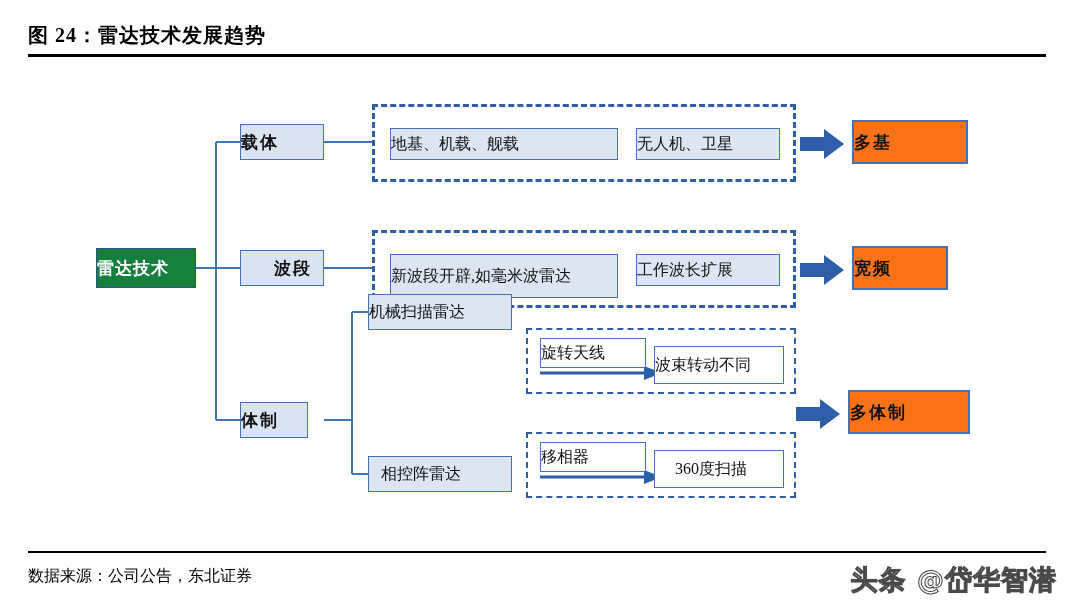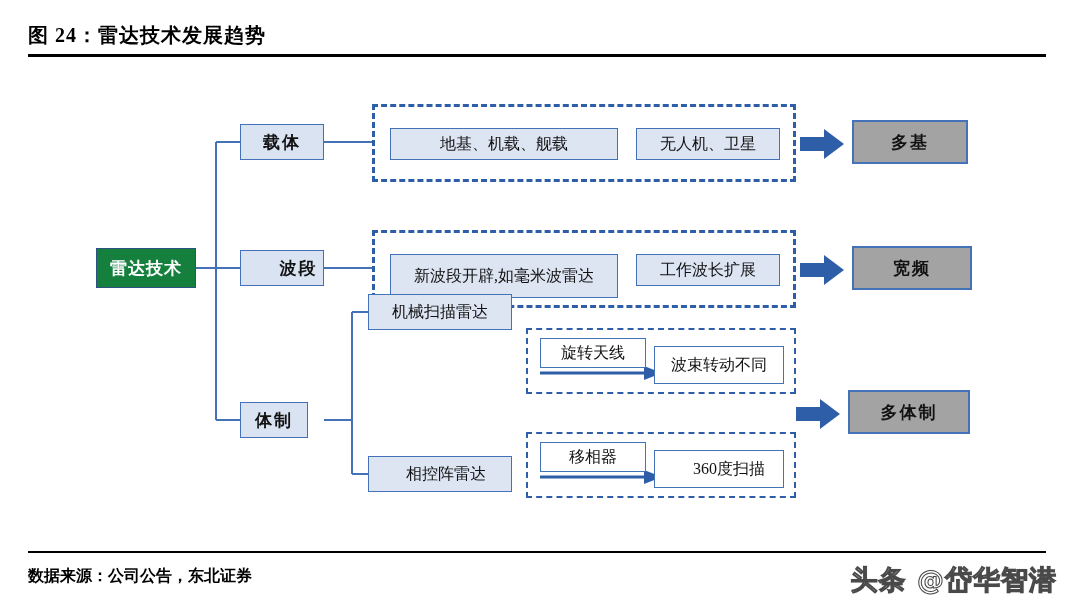--- a/index.html
+++ b/index.html
@@ -42,21 +42,21 @@
     top: 551px;
     width: 1018px;
     height: 2px;
     background: #000000;
   }
   #source-note {
     position: absolute;
     left: 28px;
     top: 566px;
     font-size: 16px;
-    font-weight: bold;
+    font-weight: normal;
     color: #000000;
     white-space: nowrap;
   }
   #watermark {
     position: absolute;
     right: 16px;
     top: 562px;
     font-size: 27px;
     font-weight: bold;
     color: #ffffff;
@@ -83,21 +83,21 @@
     width: 1073px;
     height: 486px;
   }
 
   
   .node {
     position: absolute;
     box-sizing: border-box;
     display: flex;
     align-items: center;
-    justify-content: center;
+    justify-content: flex-start;
     font-size: 16px;
     color: #121212;
     white-space: nowrap;
     line-height: 1;
   }
   .node-root {
     background: #15803d;
     border: 1px solid #2e5184;
     color: #ffffff;
     font-weight: bold;
@@ -115,21 +115,21 @@
     background: #dde5f3;
     border: 1px solid #4472b8;
     font-size: 16px;
   }
   .node-white {
     background: #ffffff;
     border: 1px solid #4472b8;
     font-size: 16px;
   }
   .node-gold {
-    background: #a3a3a3;
+    background: #f97316;
     border: 2px solid #4472b8;
     font-weight: bold;
     font-size: 17px;
     letter-spacing: 2px;
   }
 
   
   .dash-group {
     position: absolute;
     box-sizing: border-box;
@@ -246,21 +246,21 @@
   <svg class="block-arrow" style="left:800px; top:192px; width:44px; height:32px;" viewBox="0 0 44 32" xmlns="http://www.w3.org/2000/svg">
     <polygon points="0,9 24,9 24,1 44,16 24,31 24,23 0,23" fill="#2f5ea8"></polygon>
   </svg>
   <svg class="block-arrow" style="left:796px; top:336px; width:44px; height:32px;" viewBox="0 0 44 32" xmlns="http://www.w3.org/2000/svg">
     <polygon points="0,9 24,9 24,1 44,16 24,31 24,23 0,23" fill="#2f5ea8"></polygon>
   </svg>
 
   <div class="node node-gold" style="left:852px; top:58px; width:116px; height:44px;">
     <span>多基</span>
   </div>
-  <div class="node node-gold" style="left:852px; top:184px; width:120px; height:44px;">
+  <div class="node node-gold" style="left:852px; top:184px; width:96px; height:44px;">
     <span>宽频</span>
   </div>
   <div class="node node-gold" style="left:848px; top:328px; width:122px; height:44px;">
     <span>多体制</span>
   </div>
 
 </div>
 
 <div id="footer-rule"></div>
 <div id="source-note">数据来源：公司公告，东北证券</div>

